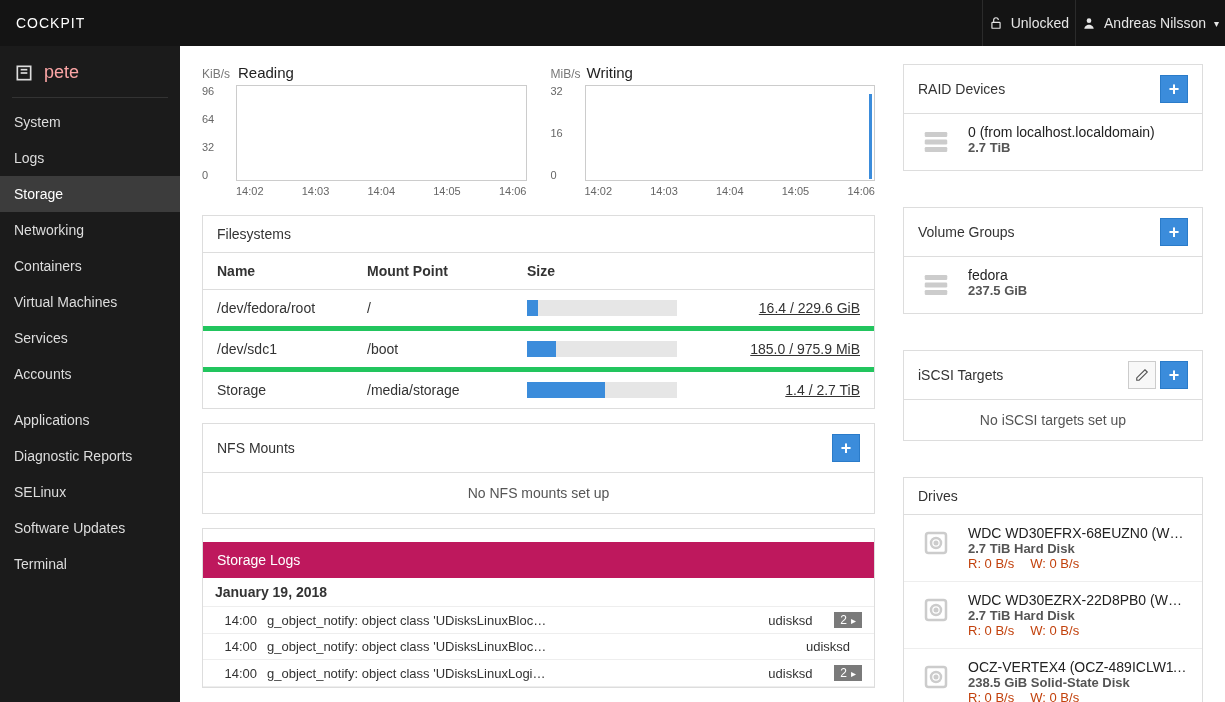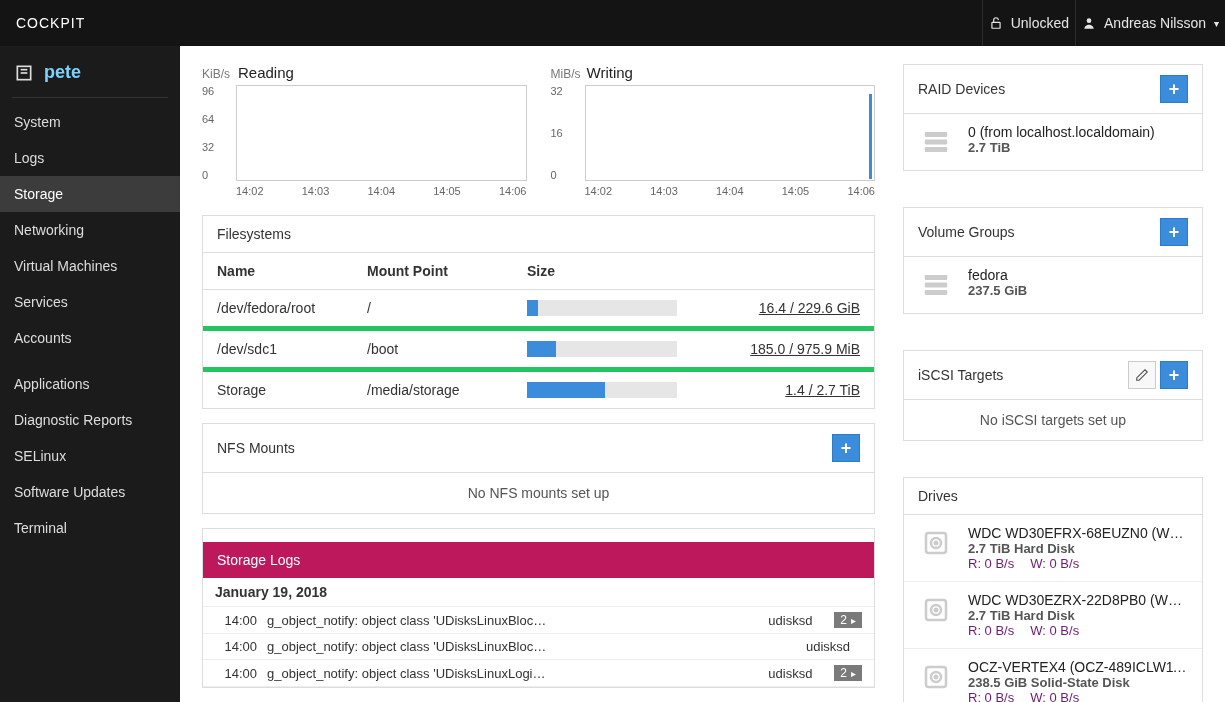--- a/index.html
+++ b/index.html
@@ -3,21 +3,21 @@
 <meta charset="utf-8">
 <style>
 * { margin: 0; padding: 0; box-sizing: border-box; font-family: "Segoe UI", "Helvetica Neue", Arial, sans-serif; }
 body { background: #fff; color: #333; font-size: 14px; }
 .topbar { height: 46px; background: #141414; color: #e0e0e0; display: flex; align-items: center; justify-content: space-between; padding: 0 0 0 16px; }
 .brand { font-weight: 500; letter-spacing: 1px; font-size: 14px; color: #fff; }
 .top-right { display: flex; align-items: stretch; height: 100%; }
 .top-item { display: flex; align-items: center; padding: 0 6px; border-left: 1px solid #2b2b2b; cursor: pointer; color: #e6e6e6; gap: 8px; font-size: 14px; }
 .layout { display: flex; height: calc(100vh - 46px); }
 .sidebar { width: 180px; background: #1b1b1b; color: #ccc; overflow-y: auto; flex-shrink: 0; }
-.host { display: flex; align-items: center; gap: 10px; padding: 16px 14px 14px; color: #7dd3fc; font-size: 18px; font-weight: 700; }
+.host { display: flex; align-items: center; gap: 10px; padding: 16px 14px 14px; color: #fca5a5; font-size: 18px; font-weight: 400; }
 .host-sep { height: 1px; background: #333; margin: 0 12px 6px; }
 .nav-item { padding: 10px 14px; font-size: 14px; cursor: pointer; color: #ddd; }
 .nav-item.active { background: #3c3c3c; color: #fff; }
 .nav-gap { height: 10px; }
 .main { flex: 1; background: #fff; overflow-y: auto; padding: 18px 22px; display: flex; gap: 28px; align-items: flex-start; }
 .col-left { flex: 1; min-width: 0; }
 .col-right { width: 300px; flex-shrink: 0; display: flex; flex-direction: column; gap: 36px; }
 .charts-row { display: flex; gap: 24px; margin-bottom: 18px; }
 .chart-block { flex: 1; }
 .chart-head { display: flex; align-items: baseline; gap: 8px; margin-bottom: 4px; }
@@ -45,21 +45,21 @@
 .btn-edit { width: 28px; height: 28px; background: #f8f8f8; border: 1px solid #ccc; display: flex; align-items: center; justify-content: center; cursor: pointer; margin-right: 4px; }
 .btn-group { display: flex; }
 .mini-panel { border: 1px solid #ddd; }
 .mini-head { padding: 10px 14px; border-bottom: 1px solid #ddd; display: flex; justify-content: space-between; align-items: center; font-size: 14px; }
 .mini-row { padding: 10px 14px; display: flex; gap: 14px; border-bottom: 1px solid #eee; cursor: pointer; }
 .mini-row:last-child { border-bottom: none; }
 .dev-icon { width: 36px; height: 36px; display: flex; align-items: center; justify-content: center; color: #bbb; flex-shrink: 0; }
 .dev-info { flex: 1; min-width: 0; }
 .dev-name { font-size: 14px; color: #222; white-space: nowrap; overflow: hidden; text-overflow: ellipsis; }
 .dev-sub { font-size: 13px; color: #555; font-weight: bold; }
-.dev-rw { font-size: 13px; color: #701a75; display: flex; gap: 16px; }
+.dev-rw { font-size: 13px; color: #c2410c; display: flex; gap: 16px; }
 .log-date { font-weight: bold; padding: 6px 12px; border-bottom: 1px solid #eee; }
 .log-row { display: flex; padding: 5px 12px; border-bottom: 1px solid #eee; font-family: Menlo, Consolas, monospace; font-size: 13px; align-items: center; gap: 10px; }
 .log-time { width: 42px; flex-shrink: 0; text-align: right; }
 .log-msg { flex: 1; white-space: nowrap; overflow: hidden; text-overflow: ellipsis; }
 .log-src { width: 56px; flex-shrink: 0; }
 .log-badge { background: #7a7a7a; color: #fff; font-size: 12px; padding: 1px 6px; display: inline-flex; align-items: center; gap: 4px; flex-shrink: 0; }
 .chev { font-size: 10px; }
 svg { display: block; }
 </style>
 </head>
@@ -101,20 +101,21 @@
           </svg>
       </span>
       <span>pete</span>
     </div>
     <div class="host-sep"></div>
     <div id="nav1">
         <div class="nav-item">System</div>
         <div class="nav-item">Logs</div>
         <div class="nav-item active">Storage</div>
         <div class="nav-item">Networking</div>
+        <div class="nav-item">Containers</div>
         <div class="nav-item">Virtual Machines</div>
         <div class="nav-item">Services</div>
         <div class="nav-item">Accounts</div>
       </div>
     <div class="nav-gap"></div>
     <div id="nav2">
         <div class="nav-item">Applications</div>
         <div class="nav-item">Diagnostic Reports</div>
         <div class="nav-item">SELinux</div>
         <div class="nav-item">Software Updates</div>

